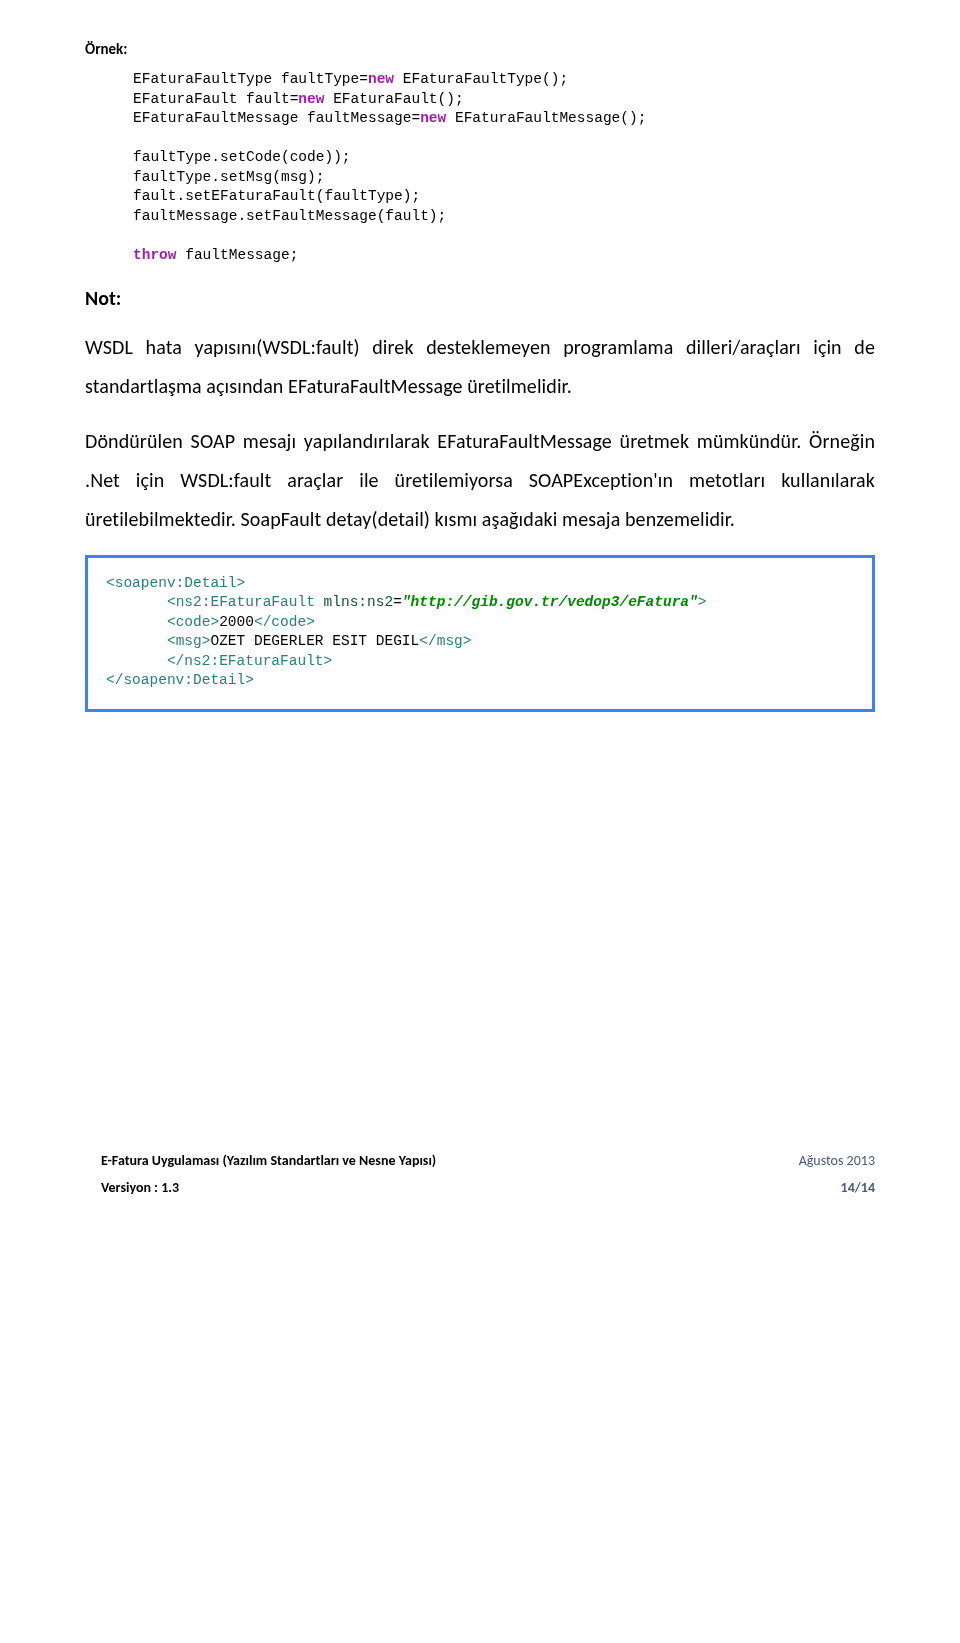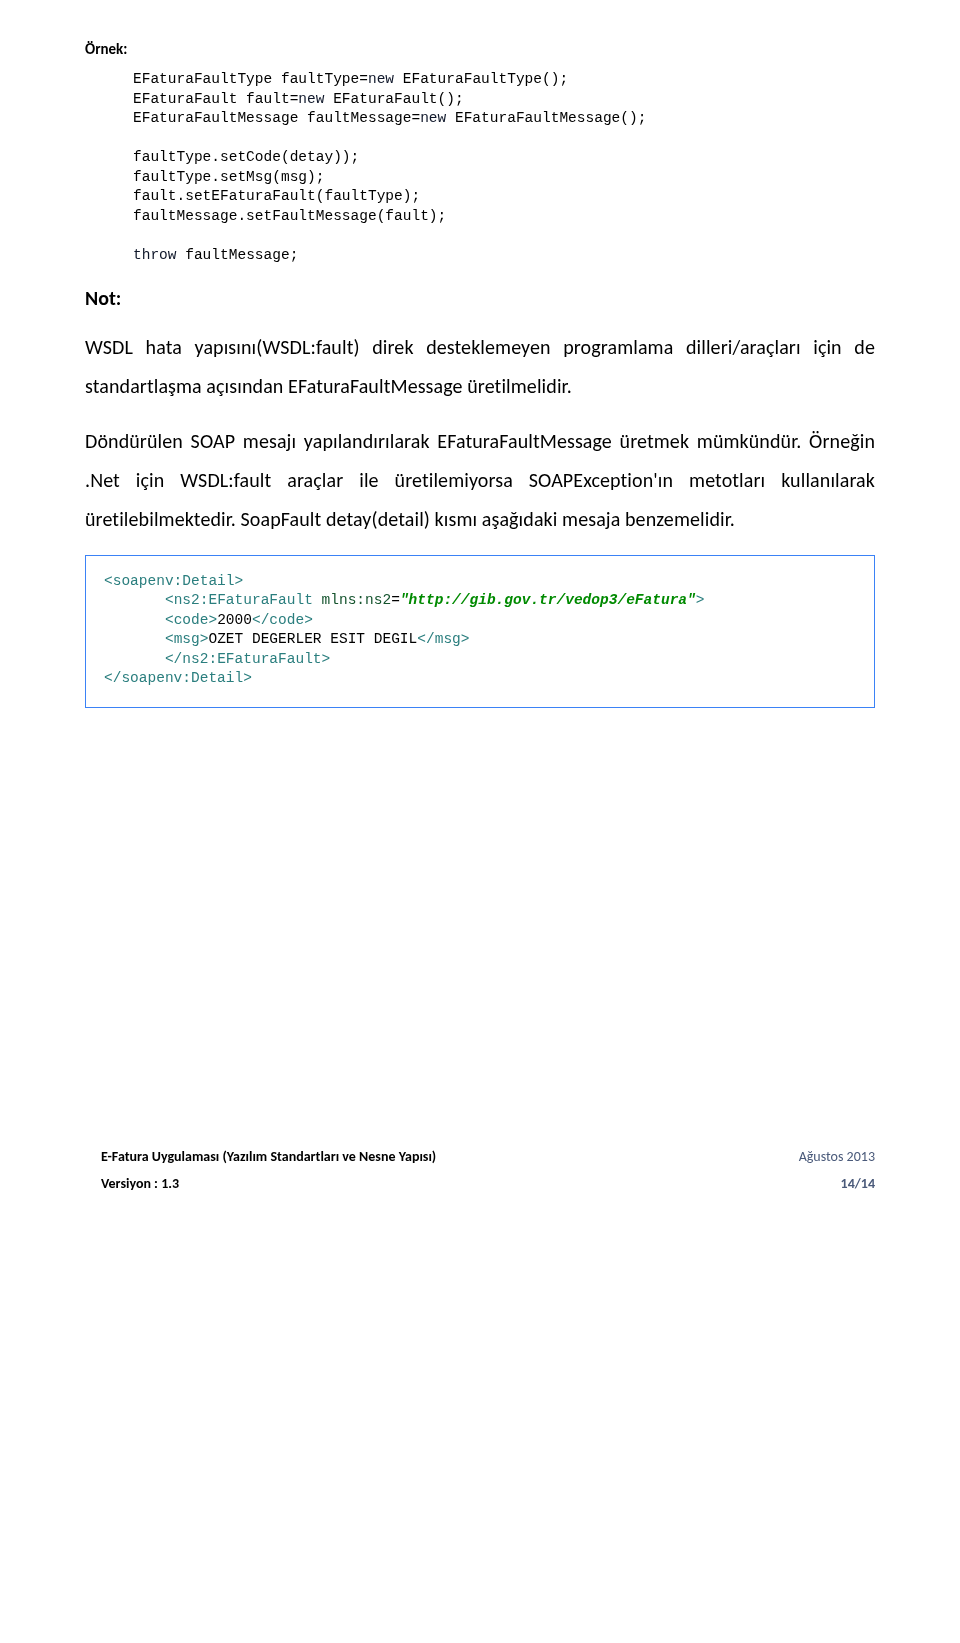--- a/index.html
+++ b/index.html
@@ -6,34 +6,34 @@
   body {
     font-family: "Segoe UI", Calibri, Arial, sans-serif;
     width: 960px;
     background: #fff;
     color: #000;
     padding: 40px 85px 30px 85px;
     font-size: 15px;
   }
   .mono { font-family: "Courier New", monospace; font-size: 14.5px; }
   .bold { font-weight: bold; margin-top: 12px; }
-  .kw { color: #0f172a; font-weight: normal; }
+  .kw { color: #a21caf; font-weight: bold; }
   .heading { font-weight: bold; font-size: 15px; margin-bottom: 12px; }
   .code-block { margin-left: 48px; margin-bottom: 20px; line-height: 1.35; }
   .code-block .line { white-space: pre; }
   .not-label { font-weight: bold; font-size: 20px; margin-bottom: 18px; }
   .para {
     font-size: 20px;
     line-height: 1.95;
     text-align: justify;
     margin-bottom: 16px;
     letter-spacing: 0.1px;
   }
   .boxed {
-    border: 1px solid #3b82f6;
+    border: 3px solid #3b82f6;
     padding: 16px 18px 18px 18px;
     font-family: "Courier New", monospace;
     font-size: 14.5px;
     line-height: 1.35;
     margin-top: 12px;
   }
   .boxed .line { white-space: pre; }
   .olive { color: #14532d; }
   .teal  { color: #2a7e7e; }
   .green { color: #008a00; font-style: italic; font-weight: bold; }
@@ -65,21 +65,21 @@
 
 <div class="heading">
   <span class="bold">Örnek:</span>
 </div>
 
 <div class="code-block mono">
   <div class="line"><span>EFaturaFaultType faultType=</span><span class="kw">new</span><span> EFaturaFaultType();</span></div>
   <div class="line"><span>EFaturaFault fault=</span><span class="kw">new</span><span> EFaturaFault();</span></div>
   <div class="line"><span>EFaturaFaultMessage faultMessage=</span><span class="kw">new</span><span> EFaturaFaultMessage();</span></div>
   <div class="line">&nbsp;</div>
-  <div class="line">faultType.setCode(detay));</div>
+  <div class="line">faultType.setCode(code));</div>
   <div class="line">faultType.setMsg(msg);</div>
   <div class="line">fault.setEFaturaFault(faultType);</div>
   <div class="line">faultMessage.setFaultMessage(fault);</div>
   <div class="line">&nbsp;</div>
   <div class="line"><span class="kw">throw</span><span> faultMessage;</span></div>
 </div>
 
 <div class="not-label">Not:</div>
 
 <p class="para">WSDL hata yapısını(WSDL:fault) direk desteklemeyen programlama dilleri/araçları için de standartlaşma açısından EFaturaFaultMessage  üretilmelidir.</p>

